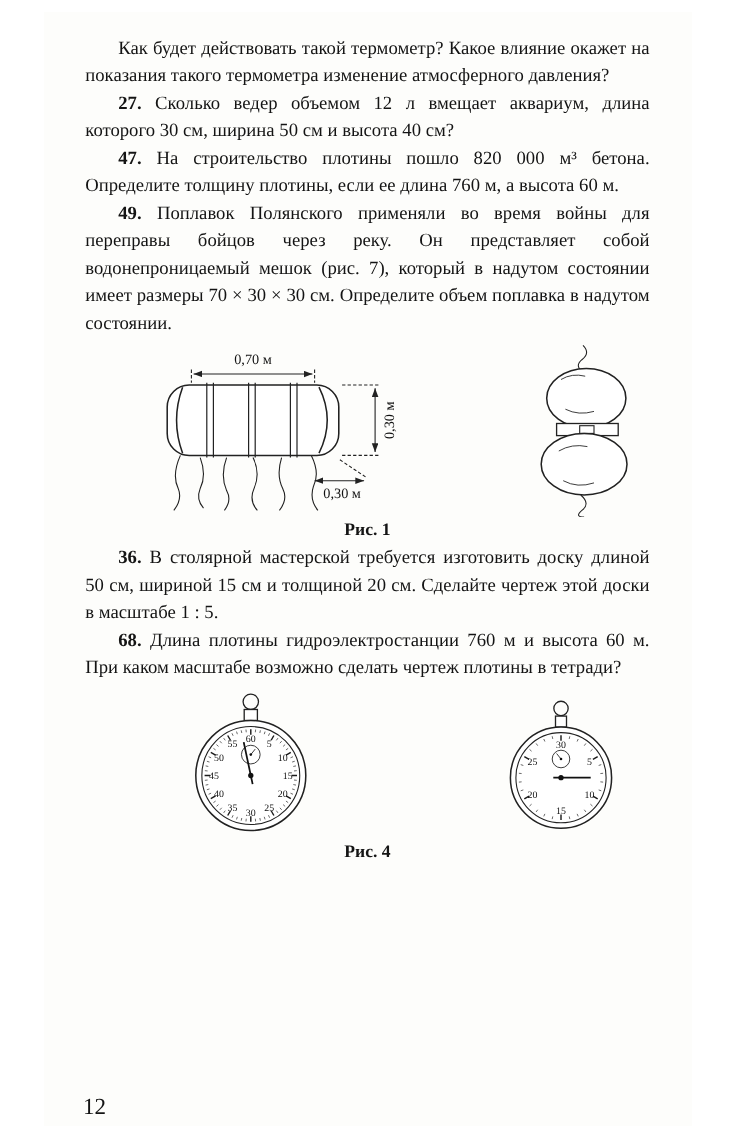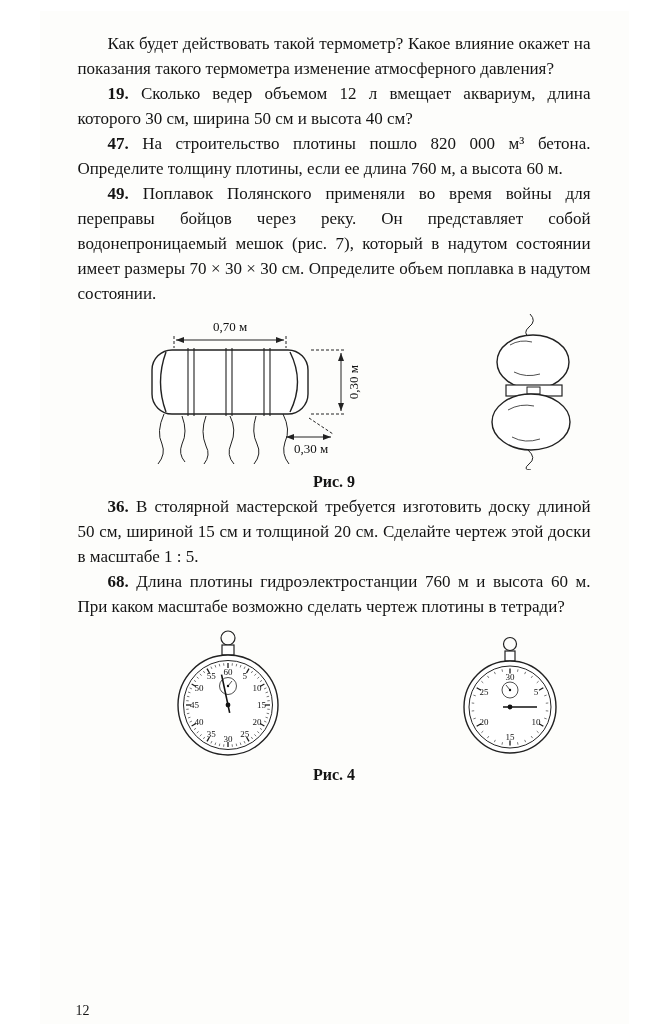--- a/index.html
+++ b/index.html
@@ -37,32 +37,32 @@
   }
   .dim-label {
     font-size: 13px;
     font-family: "Liberation Serif", serif;
     fill: #111;
   }
   .page-number {
     position: absolute;
     left: 36px;
     bottom: 16px;
-    font-size: 14px;
+    font-size: 21px;
   }
 </style>
 </head>
 <body>
 
 <div class="page">
 
   <p class="para"><span>Как будет действовать такой термометр? Какое влияние окажет на показания такого термометра изменение атмосферного давления?</span></p>
 
 
-  <p class="para"><b>19.</b> <span>Сколько ведер объемом 12 л вмещает аквариум, длина которого 30 см, ширина 50 см и высота 40 см?</span></p>
+  <p class="para"><b>27.</b> <span>Сколько ведер объемом 12 л вмещает аквариум, длина которого 30 см, ширина 50 см и высота 40 см?</span></p>
 
   <p class="para"><b>47.</b> <span>На строительство плотины пошло 820 000 м³ бетона. Определите толщину плотины, если ее длина 760 м, а высота 60 м.</span></p>
 
   <p class="para"><b>49.</b> <span>Поплавок Полянского применяли во время войны для переправы бойцов через реку. Он представляет собой водонепроницаемый мешок (рис. 7), который в надутом состоянии имеет размеры 70 × 30 × 30 см. Определите объем поплавка в надутом состоянии.</span></p>
 
   <div class="figure">
     <svg width="592" height="160" viewBox="0 0 592 160">
       <defs>
         <marker id="arr" markerWidth="9" markerHeight="8" refX="8" refY="3" orient="auto-start-reverse">
           <path d="M0,0 L8,3 L0,6 z" fill="#222"></path>
@@ -108,21 +108,21 @@
         <ellipse cx="453" cy="112" rx="39" ry="28" fill="#ffffff"></ellipse>
         <path d="M450,140 q9,8 1,14 q-7,6 2,6" stroke-width="1"></path>
         <g stroke-width="0.8">
           <path d="M432,35 q10,-6 22,-3"></path>
           <path d="M436,62 q12,6 26,2"></path>
           <path d="M430,100 q12,-7 26,-4"></path>
           <path d="M434,127 q13,7 28,2"></path>
         </g>
       </g>
     </svg>
-    <div class="caption">Рис. 9</div>
+    <div class="caption">Рис. 1</div>
   </div>
 
   <p class="para"><b>36.</b> <span>В столярной мастерской требуется изготовить доску длиной 50 см, шириной 15 см и толщиной 20 см. Сделайте чертеж этой доски в масштабе 1 : 5.</span></p>
 
   <p class="para"><b>68.</b> <span>Длина плотины гидроэлектростанции 760 м и высота 60 м. При каком масштабе возможно сделать чертеж плотины в тетради?</span></p>
 
 
   <div class="figure">
     <svg width="592" height="140" viewBox="0 0 592 140">
 

